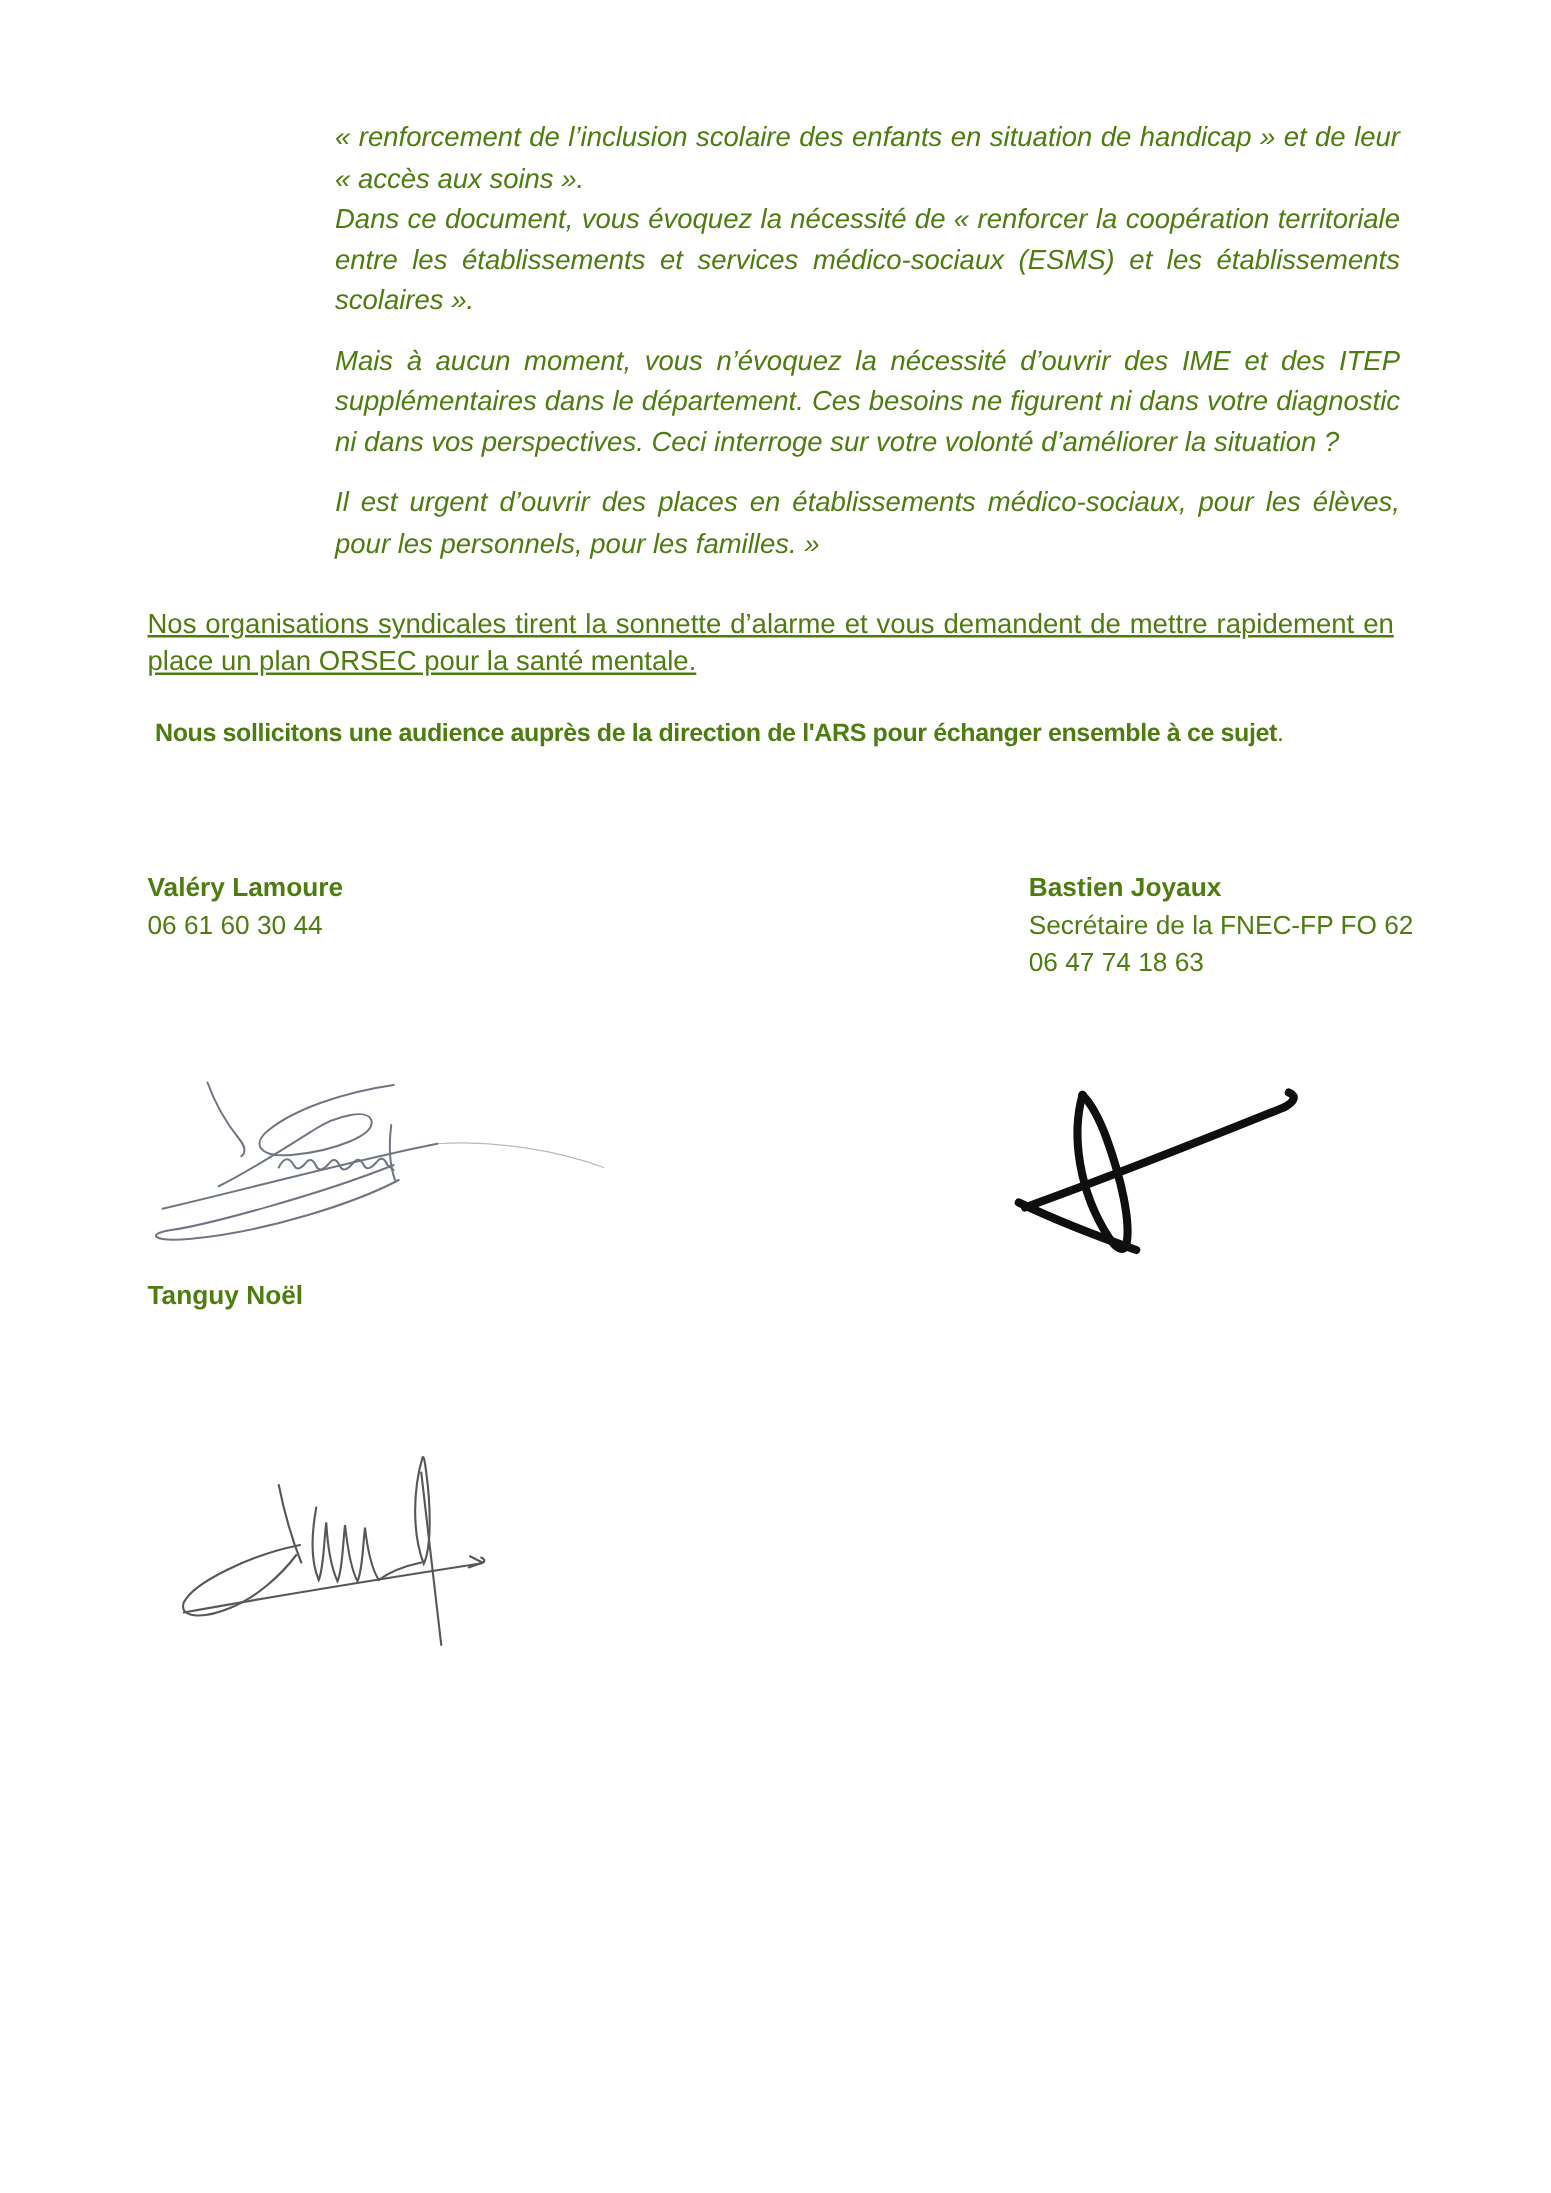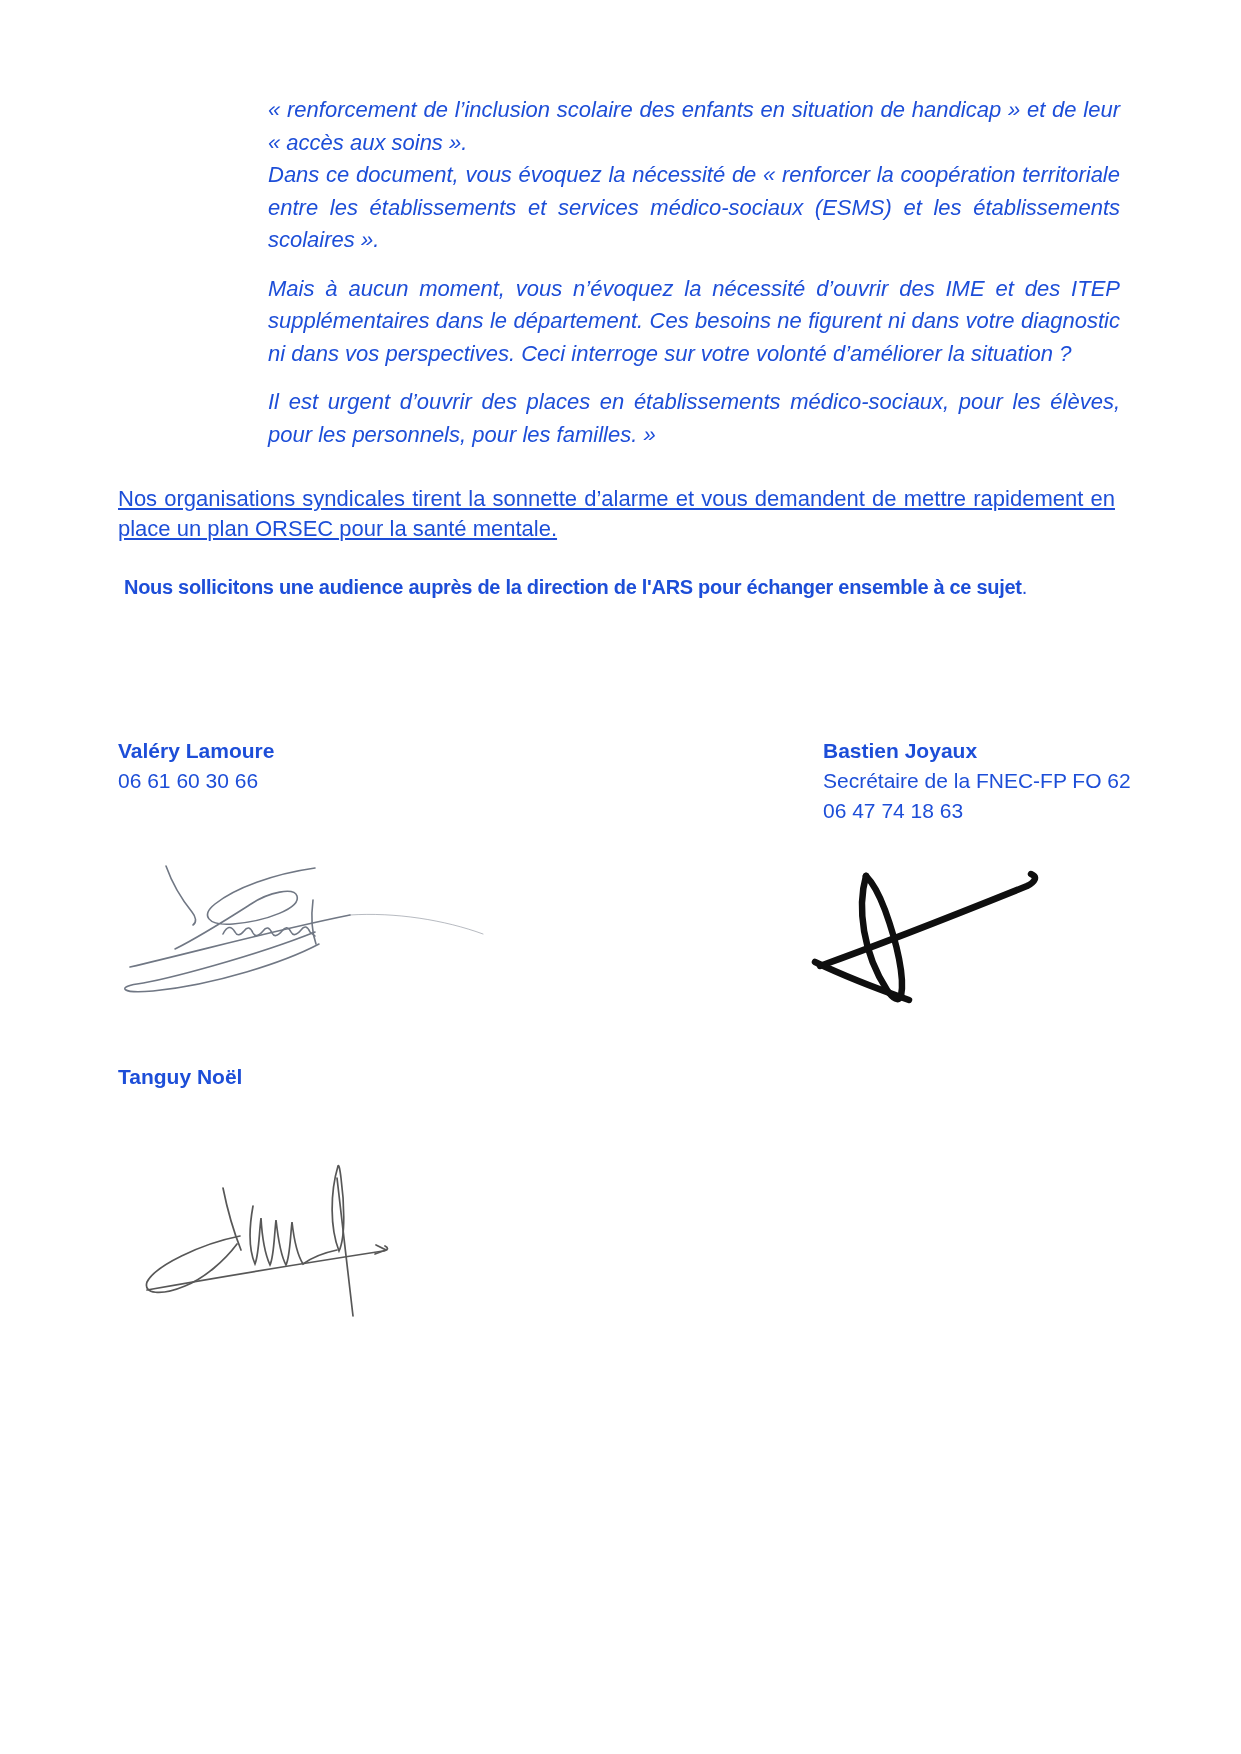--- a/index.html
+++ b/index.html
@@ -1,21 +1,21 @@
 <!DOCTYPE html>
 <html><head>
 <meta charset="utf-8">
 <style>
   html,body { margin:0; padding:0; background:#e8e8e8; }
   .page {
     position:relative;
     width:1241px; height:1754px;
     margin:0 auto;
     background:#ffffff;
-    color:#1d4ed8;
+    color:#4d7c0f;
     font-family:"Liberation Sans","DejaVu Sans",sans-serif;
     box-sizing:border-box;
     padding:94px 108px 0 118px;
     overflow:hidden;
   }
   .quote {
     margin:0 13px 0 150px;
     font-style:italic;
     font-size:22px;
     line-height:32.5px;
@@ -39,21 +39,21 @@
   }
   .request .b { font-weight:bold; }
   .signers {
     display:flex;
     margin-top:92px;
     font-size:21px;
     line-height:30px;
   }
   .signer-col-left { width:705px; flex:0 0 705px; }
   .signer-col-right { flex:1; }
-  .signer-name { font-weight:bold;margin-top:40px; }
+  .signer-name { font-weight:bold; }
   .signer-block-bottom {
     margin-top:236px;
     font-size:21px;
     line-height:30px;
   }
   .sig { position:absolute; }
   .sig path { fill:none; }
   #sig-lamoure { left:105px; top:852px; }
   #sig-joyaux  { left:775px; top:858px; }
   #sig-noel    { left:125px; top:1148px; }
@@ -68,21 +68,21 @@
   <p class="quote gap">Mais à aucun moment, vous n’évoquez la nécessité d’ouvrir des IME et des ITEP supplémentaires dans le département. Ces besoins ne figurent ni dans votre diagnostic ni dans vos perspectives. Ceci interroge sur votre volonté d’améliorer la situation ?</p>
   <p class="quote gap">Il est urgent d’ouvrir des places en établissements médico-sociaux, pour les élèves, pour les personnels, pour les familles. »</p>
 
   <p class="para">Nos organisations syndicales tirent la sonnette d’alarme et vous demandent de mettre rapidement en place un plan ORSEC pour la santé mentale.</p>
 
   <p class="request"><span class="b">Nous sollicitons une audience auprès de la direction de l'ARS pour échanger ensemble à ce sujet</span><span>.</span></p>
 
   <div class="signers">
     <div class="signer-col-left">
       <div class="signer-name">Valéry Lamoure</div>
-      <div class="signer-phone">06 61 60 30 66</div>
+      <div class="signer-phone">06 61 60 30 44</div>
     </div>
     <div class="signer-col-right">
       <div class="signer-name">Bastien Joyaux</div>
       <div class="signer-role">Secrétaire de la FNEC-FP FO 62</div>
       <div class="signer-phone">06 47 74 18 63</div>
     </div>
   </div>
 
   <div class="signer-block-bottom">
     <div class="signer-name">Tanguy Noël</div>

